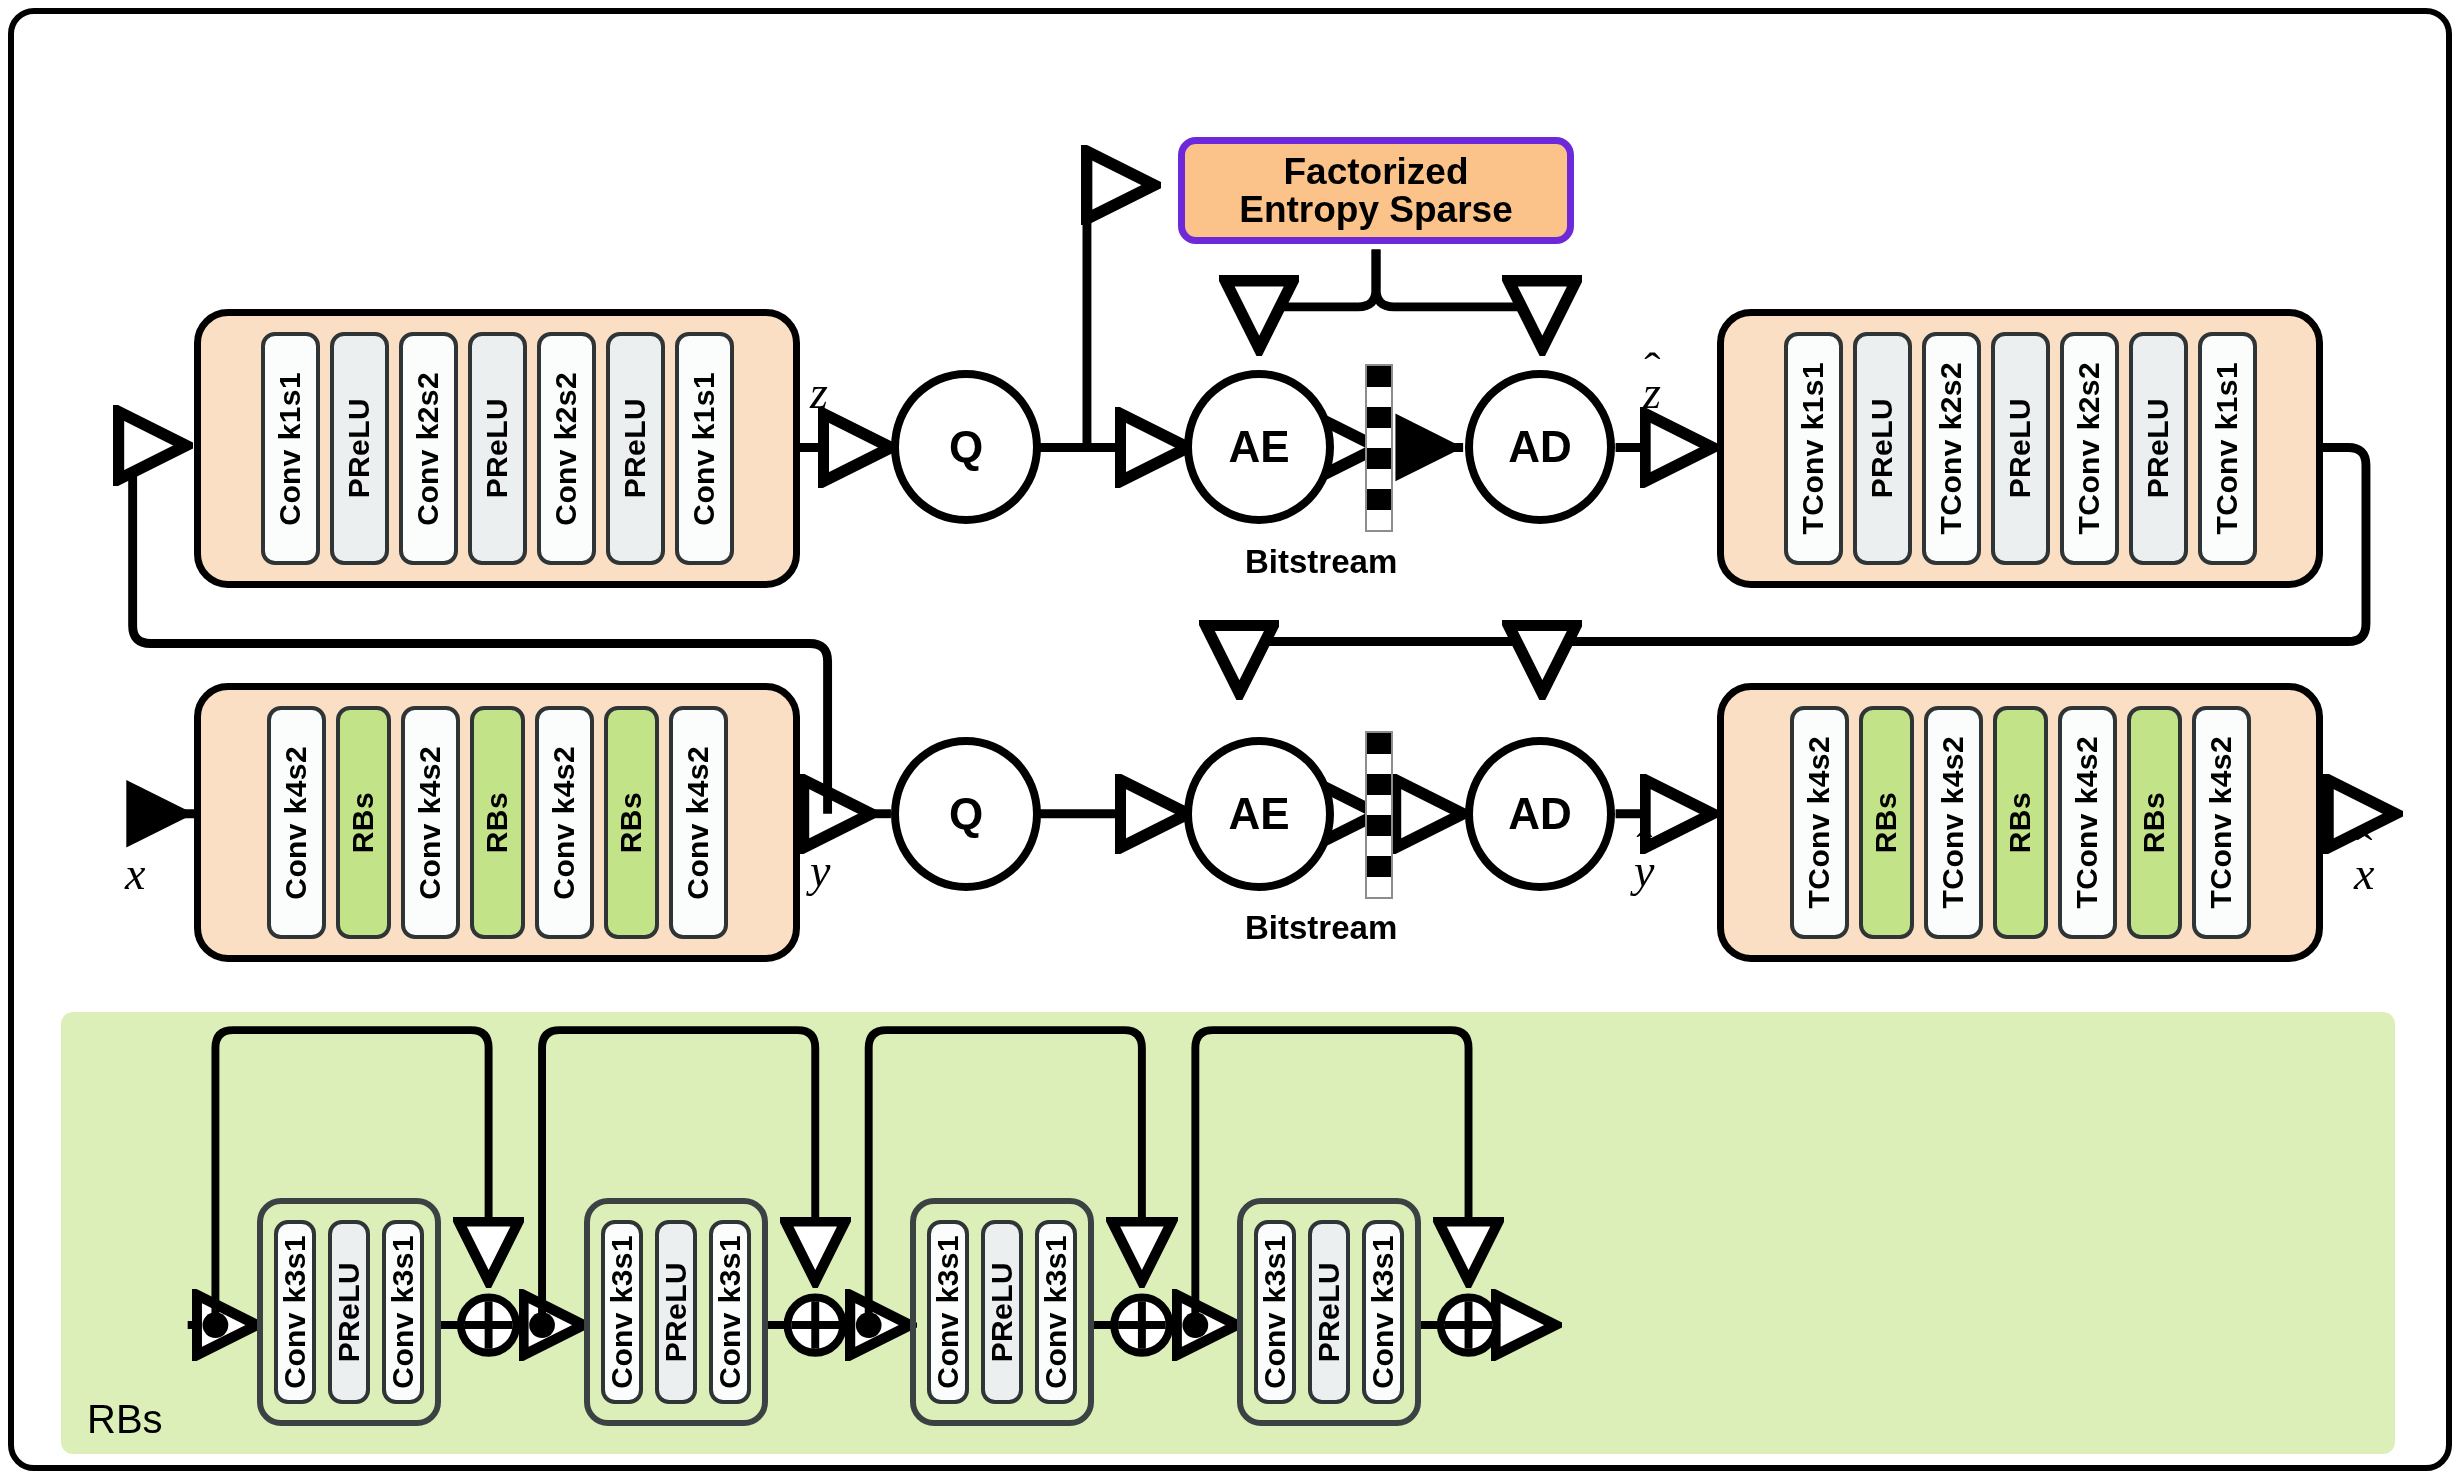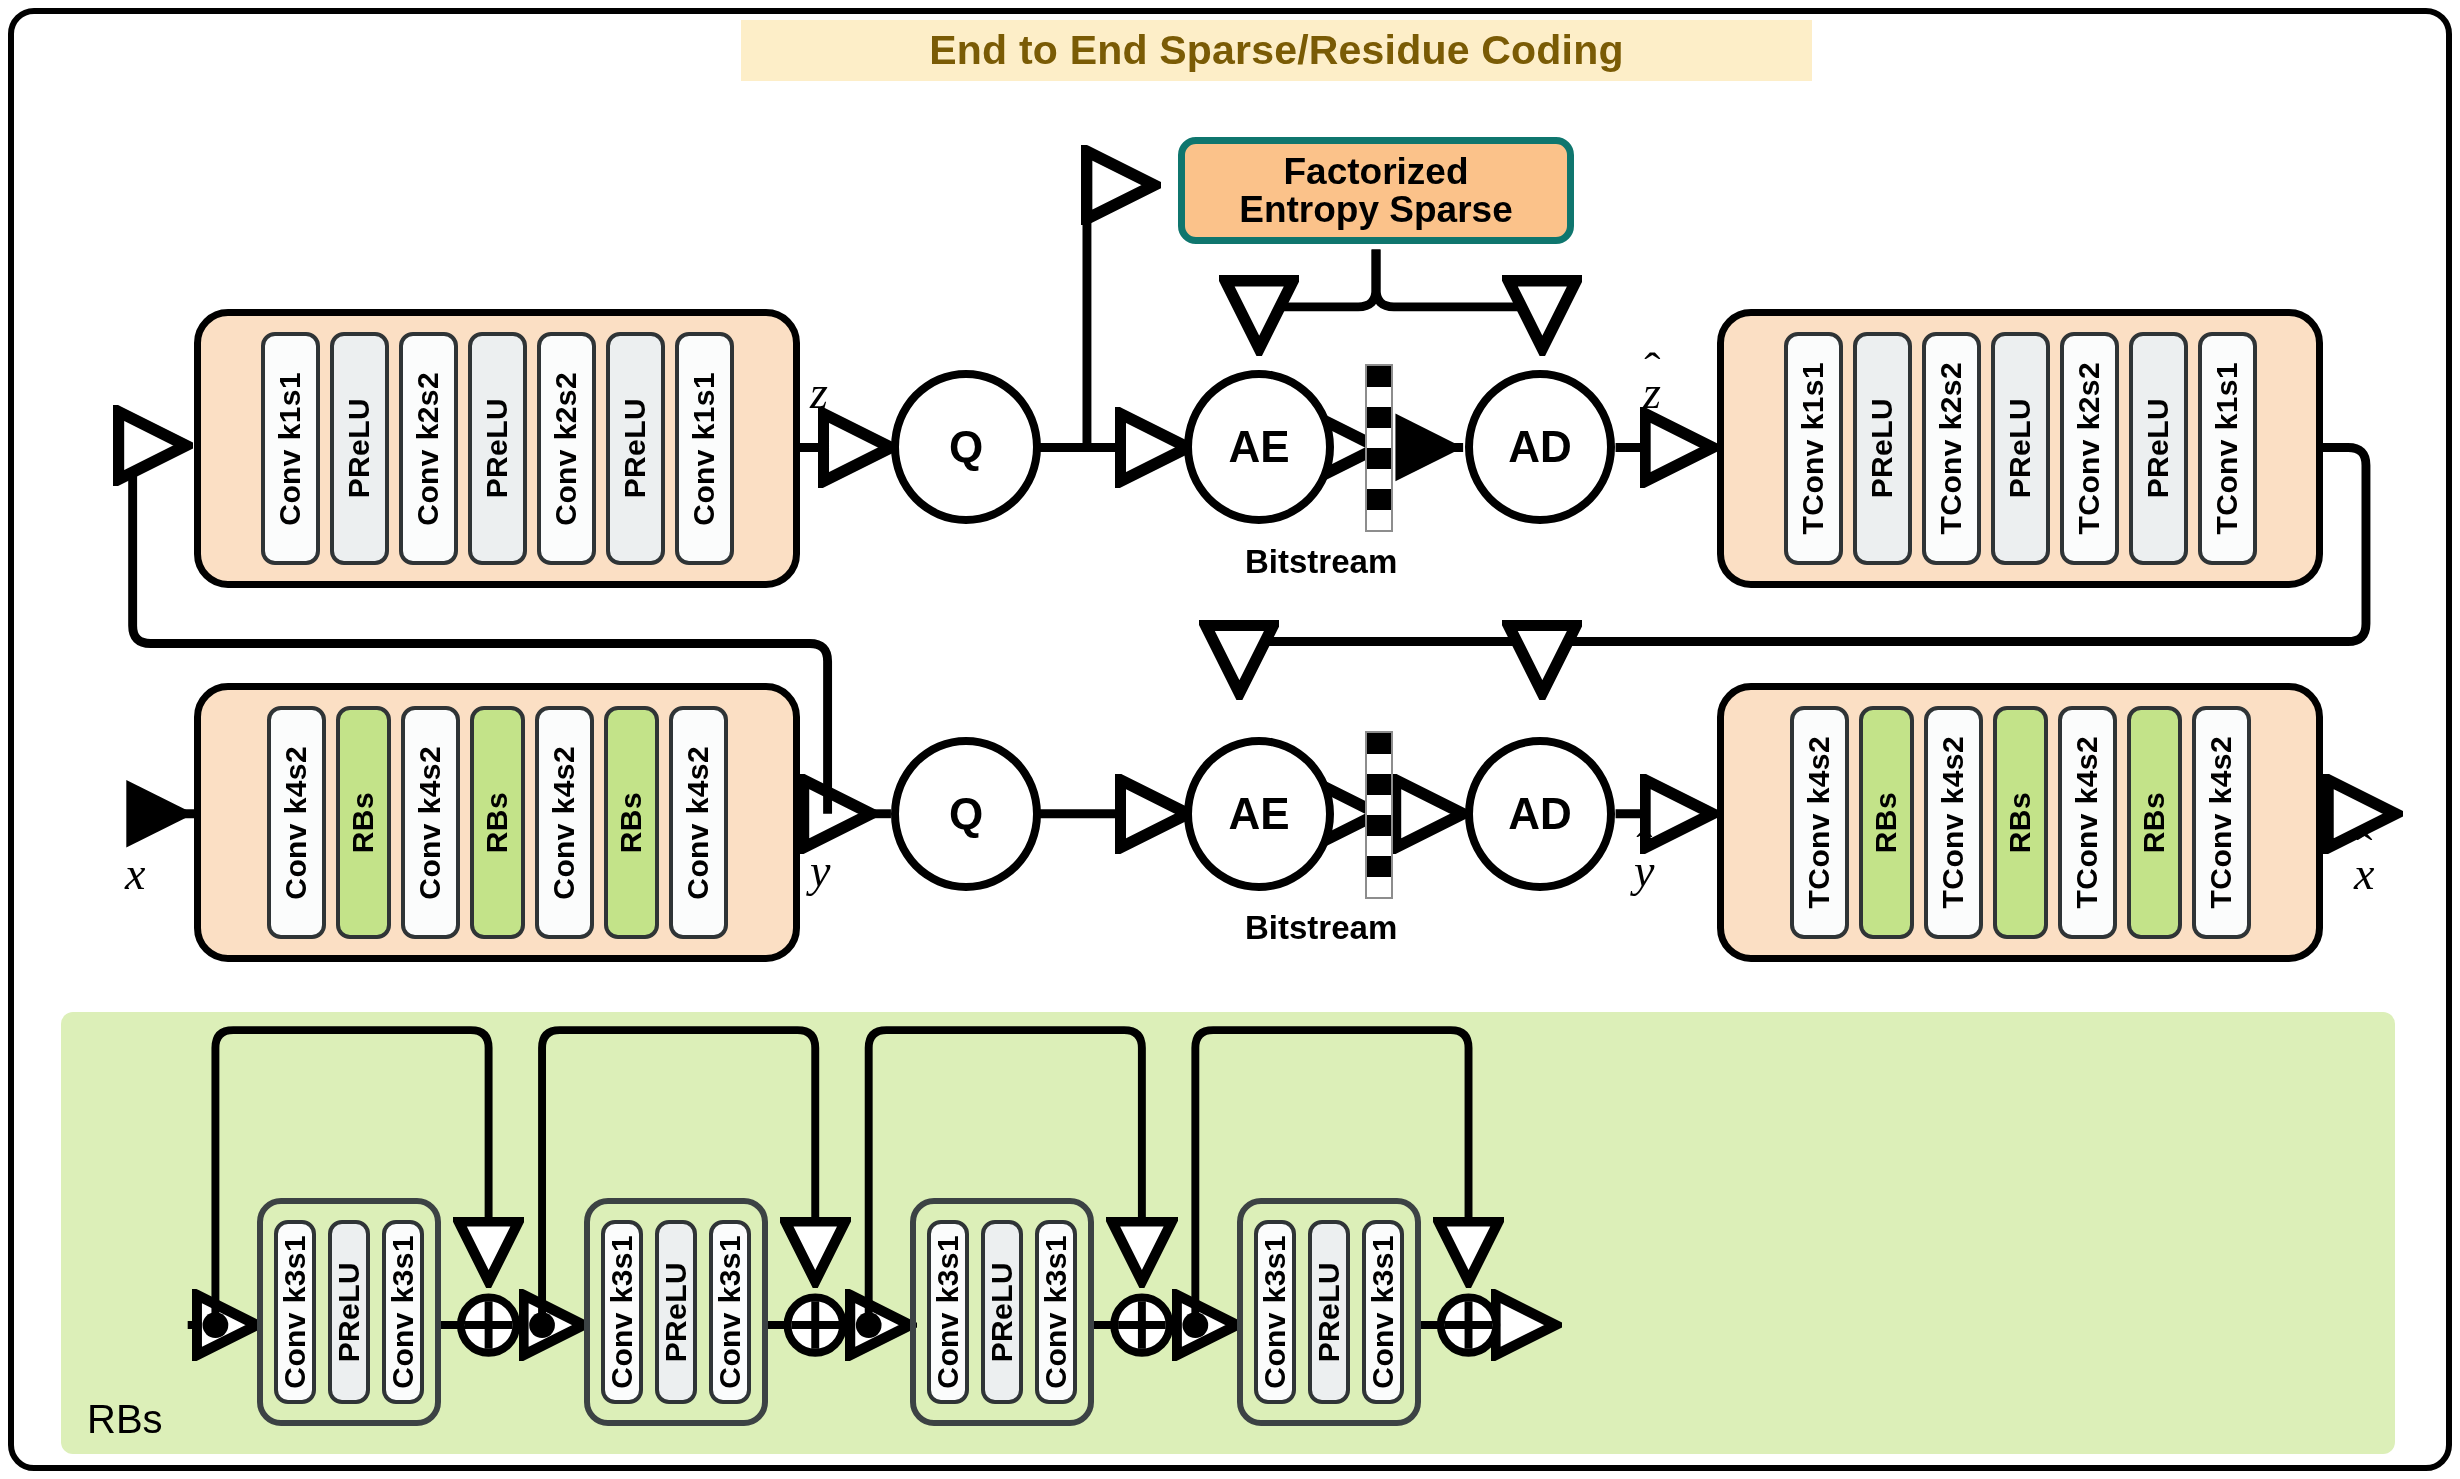--- a/index.html
+++ b/index.html
@@ -59,21 +59,21 @@
     white-space:nowrap; letter-spacing:0.4px;
   }
   .chip.w-wide{ width:59px; }
   .chip.w-narrow{ width:55px; }
 
   
   .entropy-box{
     position:absolute; left:1178px; top:137px;
     width:396px; height:107px;
     background:#fbc28a;
-    border:7px solid #0f766e;
+    border:7px solid #6d28d9;
     border-radius:18px;
     display:flex; flex-direction:column;
     align-items:center; justify-content:center;
     line-height:1.02;
   }
   .entropy-box span{ font-size:37px; font-weight:bold; color:#000; }
 
   
   .circ{
     position:absolute;
@@ -199,23 +199,20 @@
 
       <path d="M1422,822 L1478,822" marker-end="url(#ahOpen)"></path>
 
       <path d="M1632,822 L1730,822" marker-end="url(#ahOpen)"></path>
 
       <path d="M2345,822 L2420,822" marker-end="url(#ahOpen)"></path>
 
     </g>
   </svg>
 
-  <div class="title-banner">
-    <span>End to End Sparse/Residue Coding</span>
-  </div>
 
   <div class="entropy-box">
     <span>Factorized</span>
     <span>Entropy Sparse</span>
   </div>
 
   <div class="stage" style="left:194px; top:309px; width:606px; height:279px;" id="hyperEncoder">
       <div class="chip conv w-wide">
         <span>Conv k1s1</span>
       </div>

